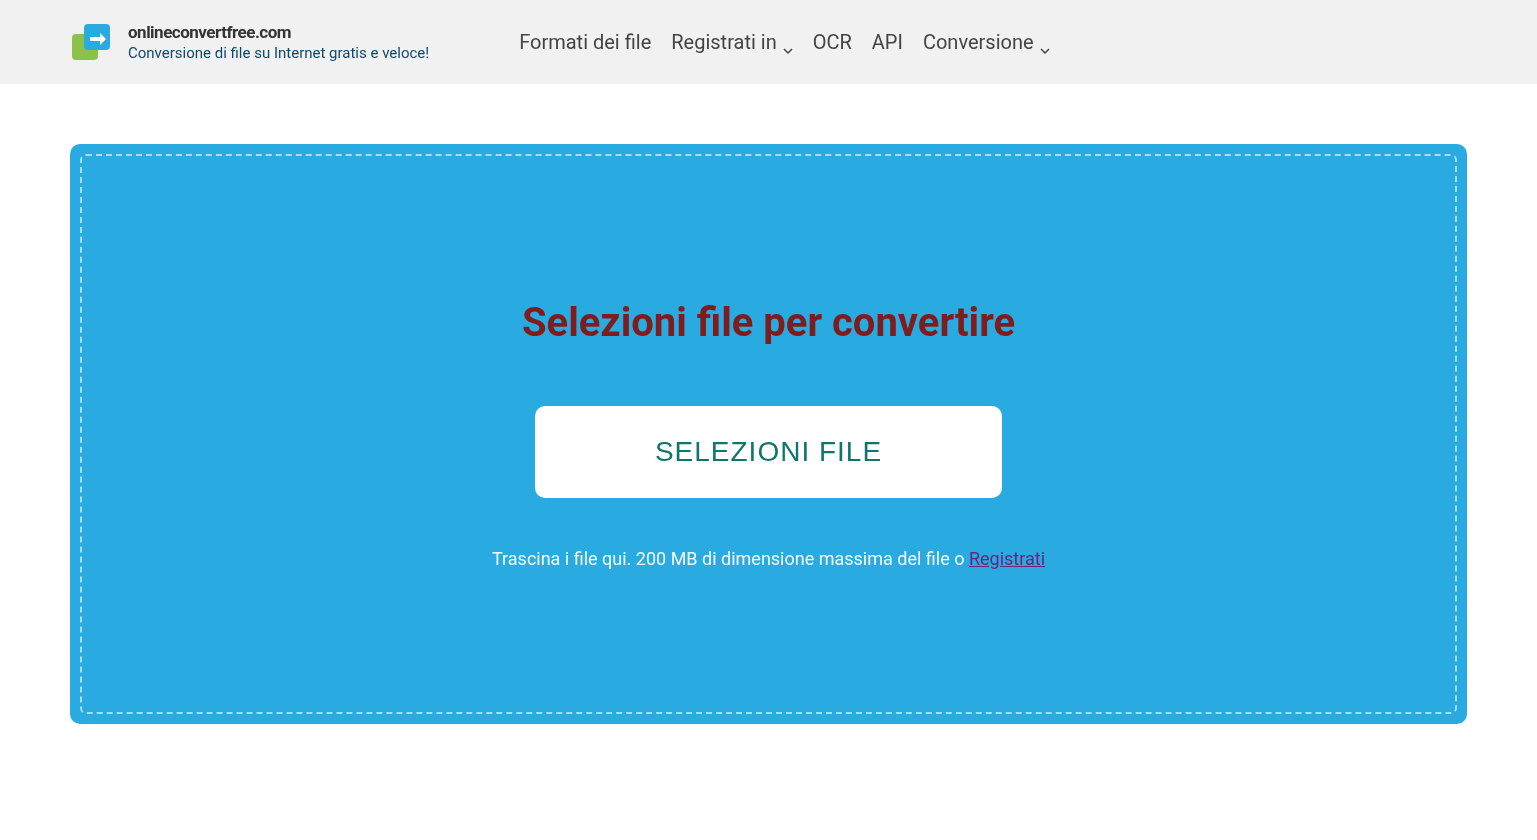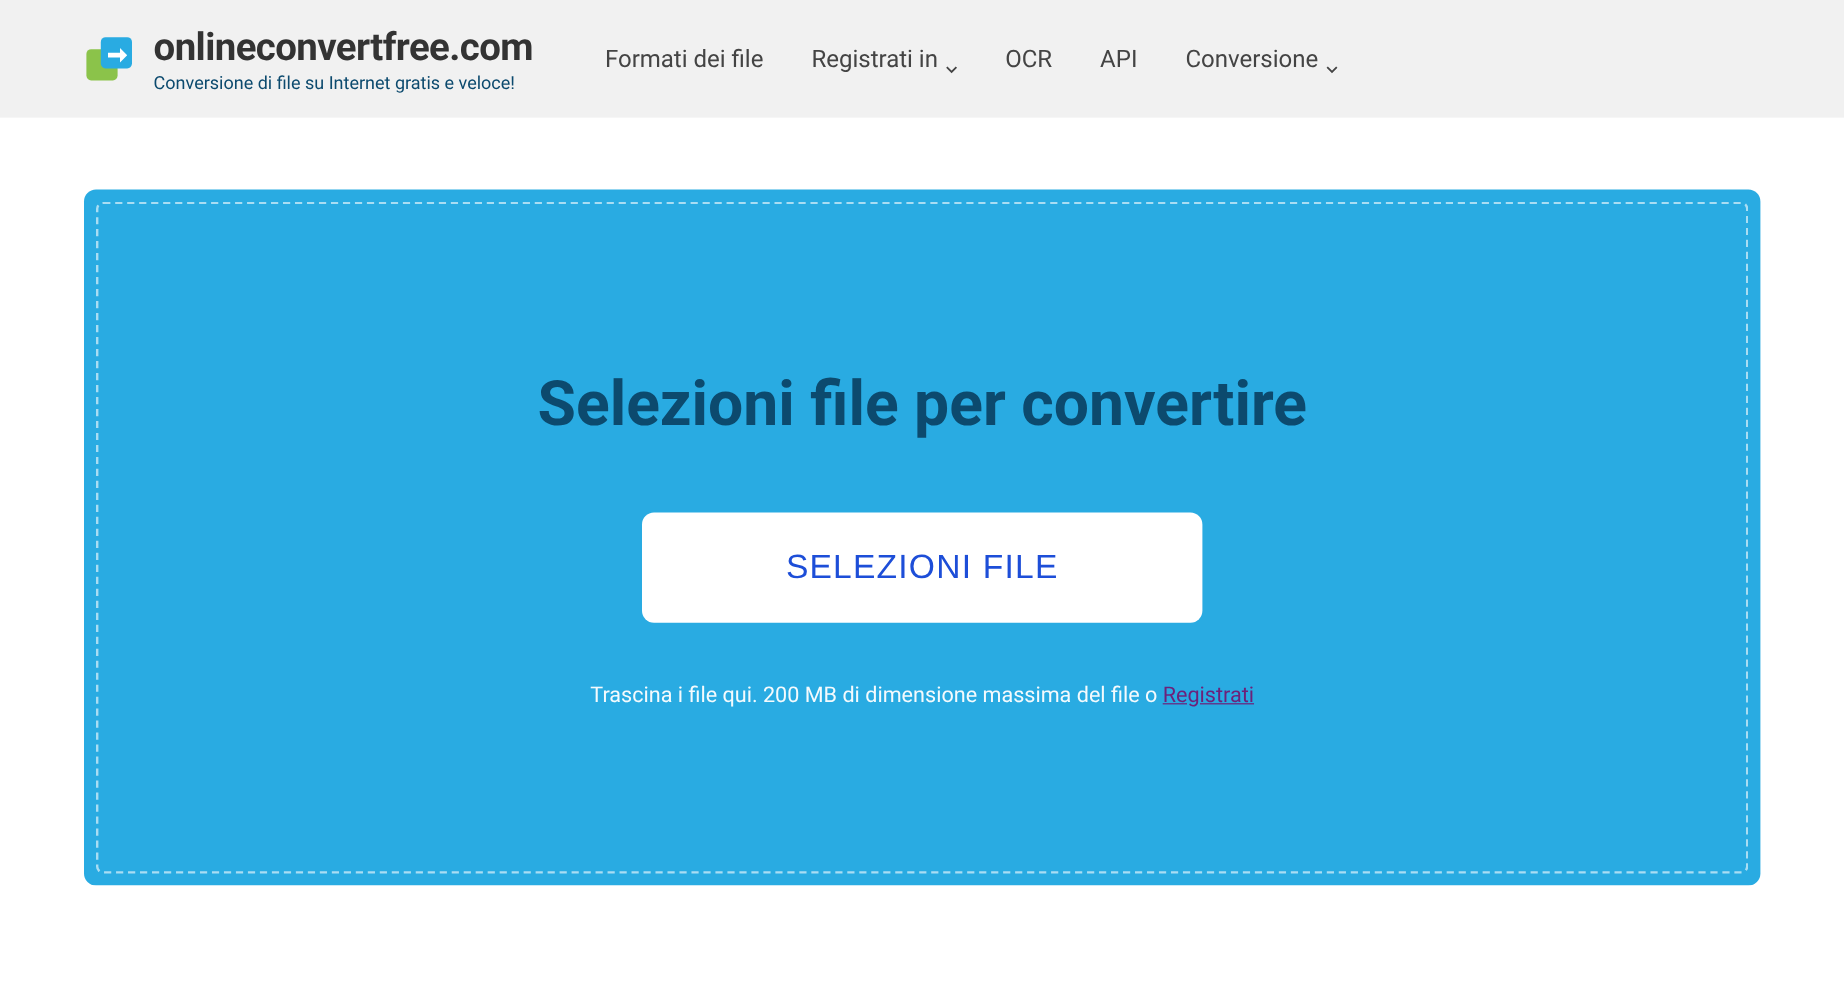--- a/index.html
+++ b/index.html
@@ -30,34 +30,35 @@
     }
     .logo-icon svg {
       width: 100%;
       height: 100%;
     }
     .logo-text {
       display: flex;
       flex-direction: column;
     }
     .logo-title {
-      font-size: 32px;
+      font-size: 17px;
       font-weight: 700;
       color: #333;
       letter-spacing: -0.5px;
     }
     .logo-subtitle {
       font-size: 15px;
       color: #0c4a6e;
       margin-top: 2px;
     }
     .nav {
       display: flex;
-      gap: 40px;
+      gap: 20px;
       align-items: center;
+      margin-left: 30px;
     }
     .nav-item {
       font-size: 20px;
       color: #444;
       text-decoration: none;
       cursor: pointer;
       display: flex;
       align-items: center;
       gap: 6px;
     }
@@ -87,33 +88,33 @@
       border: 2px dashed rgba(255,255,255,0.6);
       border-radius: 6px;
       width: 100%;
       min-height: 560px;
       display: flex;
       flex-direction: column;
       align-items: center;
       justify-content: center;
     }
     .dropzone-title {
-      color: #0c4a6e;
-      font-size: 52px;
+      color: #7f1d1d;
+      font-size: 40px;
       font-weight: 700;
       margin-bottom: 60px;
     }
     .select-button {
       background: #fff;
       border: none;
       border-radius: 10px;
       padding: 30px 120px;
       font-size: 28px;
       font-weight: 400;
-      color: #1d4ed8;
+      color: #0f766e;
       cursor: pointer;
       letter-spacing: 1px;
     }
     .dropzone-hint {
       color: #fff;
       font-size: 18px;
       margin-top: 50px;
       opacity: 0.95;
     }
     .dropzone-hint a {

